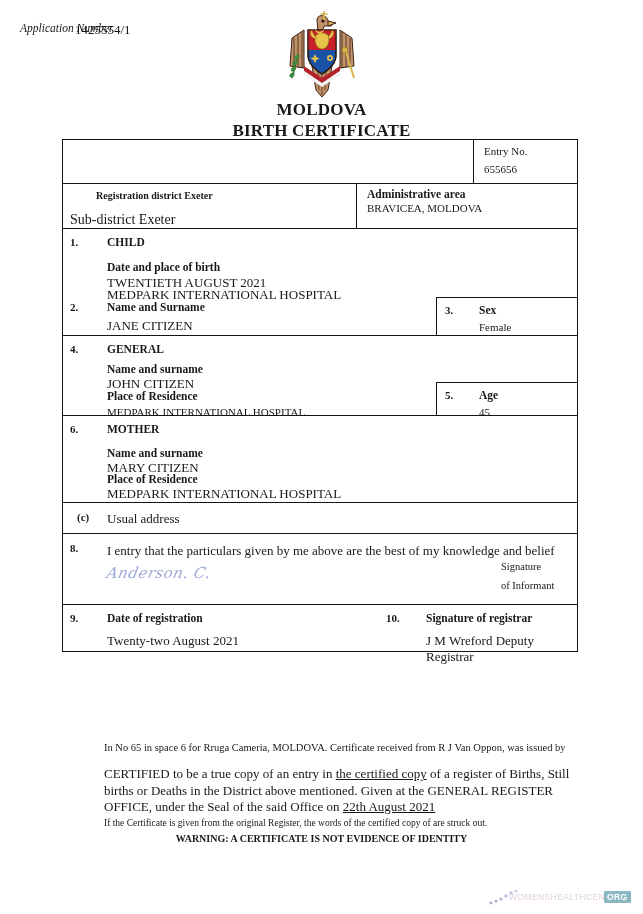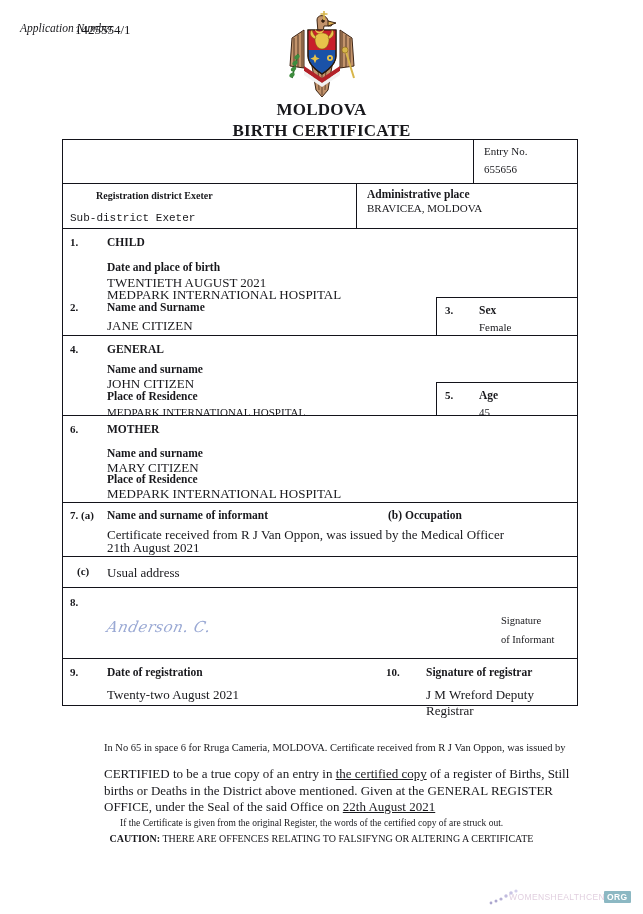--- a/index.html
+++ b/index.html
@@ -110,22 +110,21 @@
   }
 
   
   .row-district { height: 45px; }
   .row-district .d-reg {
     position: absolute; left: 7px; top: 6px;
     font-weight: bold; font-size: 10px; margin-left: 26px;
   }
   .row-district .d-sub {
     position: absolute; left: 7px; top: 28px;
-    font-size: 11px;
-    font-family: Liberation Mono, monospace;
+    font-size: 14px;
   }
   .admin-cell {
     position: absolute;
     left: 293px; top: -1px; bottom: -1px; right: -1px;
     border-left: 1.3px solid #13131a;
   }
   .admin-cell .a-lab {
     position: absolute; left: 10px; top: 5px;
     font-weight: bold; font-size: 11.5px;
   }
@@ -197,21 +196,20 @@
   .cert-main {
     margin-top: 12px;
     font-size: 13px;
     line-height: 16.5px;
   }
   .cert-main u { text-decoration: underline; }
   .cert-note {
     margin-top: 1px;
     font-size: 9.5px;
     line-height: 12px;
-    margin-left: 16px;
   }
   .caution {
     position: absolute;
     left: 0; right: 0;
     top: 833px;
     text-align: center;
     font-size: 10px;
     line-height: 12.5px;
   }
   .caution .b { font-weight: bold; }
@@ -333,21 +331,21 @@
     <div class="entry-cell">
       <span class="e-lab">Entry No.</span>
       <span class="e-val">655656</span>
     </div>
   </div>
 
   <div class="row row-district">
     <span class="d-reg">Registration district Exeter</span>
     <span class="d-sub">Sub-district   Exeter</span>
     <div class="admin-cell">
-      <span class="a-lab">Administrative place</span>
+      <span class="a-lab">Administrative area</span>
       <span class="a-val">BRAVICEA, MOLDOVA</span>
     </div>
   </div>
 
   <div class="row row-child">
     <span class="num" style="top:7px">1.</span>
     <span class="lab" style="top:7px">CHILD</span>
     <span class="lab" style="top:32px">Date and place of birth</span>
     <span class="val" style="top:46px">TWENTIETH AUGUST 2021</span>
     <span class="val" style="top:58px">MEDPARK INTERNATIONAL HOSPITAL</span>
@@ -379,35 +377,29 @@
 
   <div class="row row-mother">
     <span class="num" style="top:7px">6.</span>
     <span class="lab" style="top:7px">MOTHER</span>
     <span class="lab" style="top:31px">Name and surname</span>
     <span class="val" style="top:44px">MARY CITIZEN</span>
     <span class="lab" style="top:57px">Place of Residence</span>
     <span class="val" style="top:70px">MEDPARK INTERNATIONAL HOSPITAL</span>
   </div>
 
-  <div class="row row-informant">
-    <span class="num" style="top:6px">7. (a)</span>
-    <span class="lab" style="top:6px">Name and surname of informant</span>
-    <span class="lab" style="left:325px; top:6px">(b) Occupation</span>
-    <span class="val" style="top:24px">Certificate received from R J Van Oppon, was issued by the Medical Officer</span>
-    <span class="val" style="top:37px">21th August 2021</span>
-  </div>
 
   <div class="row row-usual">
     <span class="num" style="left:14px; top:8px">(c)</span>
     <span class="val" style="top:8px">Usual address</span>
   </div>
 
   <div class="row row-declare">
     <span class="num" style="top:8px">8.</span>
+    <span class="val" style="top:9px">I entry that the particulars given by me above are the best of my knowledge and belief</span>
     <span class="sig-script">Anderson. C.</span>
     <span class="sig-lab" style="left:438px; top:27px">Signature</span>
     <span class="sig-lab" style="left:438px; top:46px">of Informant</span>
   </div>
 
   <div class="row row-reg">
     <span class="num" style="top:7px">9.</span>
     <span class="lab" style="top:7px">Date of registration</span>
     <span class="val" style="top:28px">Twenty-two August 2021</span>
     <span class="num" style="left:323px; top:7px">10.</span>
@@ -421,23 +413,21 @@
   <div class="cert-small">
     <div>In No 65 in space 6 for Rruga Cameria, MOLDOVA.  Certificate received from R J Van Oppon, was issued by</div>
   </div>
   <div class="cert-main">
     <span>CERTIFIED to be a true copy of an entry in </span><u>the certified copy</u><span> of a register of Births, Still births or Deaths in the District above mentioned. Given at the GENERAL REGISTER OFFICE, under the Seal of the said Office on </span><u>22th  August  2021</u>
   </div>
   <div class="cert-note">If the Certificate is given from the original Register, the words of the certified copy of are struck out.</div>
 </div>
 
 <div class="caution">
-  <div>
-    <span class="b">CAUTION:</span><span> THERE ARE OFFENCES RELATING TO FALSIFYNG OR ALTERING A CERTIFICATE</span>
-  </div>
+  <div class="warn">WARNING: A CERTIFICATE IS NOT EVIDENCE OF IDENTITY</div>
 </div>
 
 <div class="watermark">
   <svg class="wm-dots" width="40" height="20" viewBox="0 0 40 20">
     <circle cx="4" cy="15" r="1.4" fill="#6a5fa8"></circle>
     <circle cx="9" cy="13" r="1.5" fill="#6a5fa8"></circle>
     <circle cx="14" cy="11" r="1.6" fill="#7b6fb4"></circle>
     <circle cx="19" cy="8" r="1.7" fill="#8f85c4"></circle>
     <circle cx="24" cy="5" r="1.8" fill="#9e95cf"></circle>
     <circle cx="29" cy="3" r="1.6" fill="#b0a8da"></circle>

